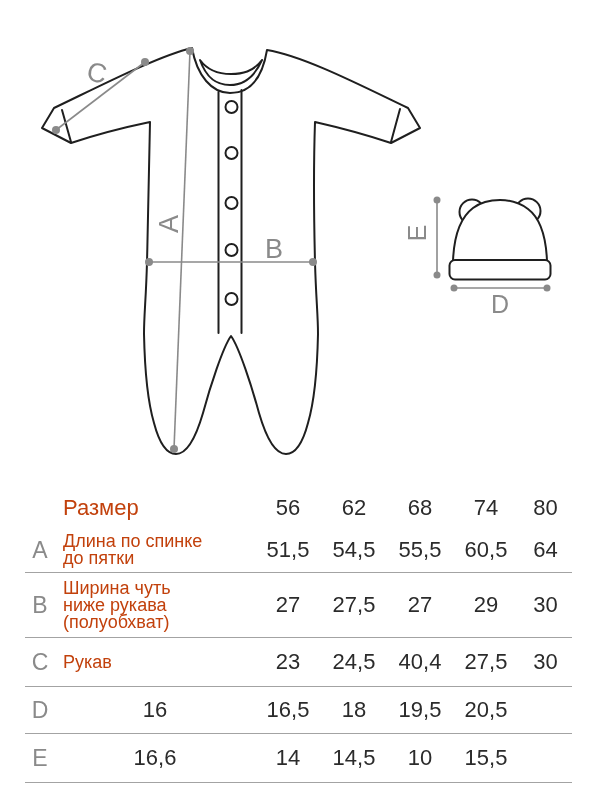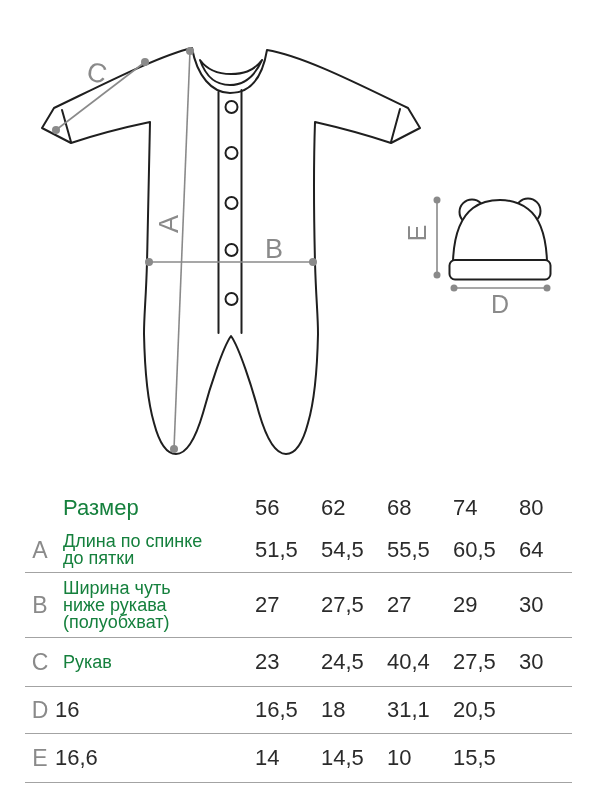--- a/index.html
+++ b/index.html
@@ -21,26 +21,26 @@
   .r-hdr{height:40px;}
   .r-a{height:44px;}
   .r-b{height:64px;}
   .r-c{height:48px;}
   .r-d{height:46px;}
   .r-e{height:48px;}
   .cell-letter{
     text-align:center;font-size:23px;color:#8a8a8a;line-height:1;
   }
   .cell-label{
-    padding-left:8px;font-size:18px;line-height:17px;color:#15803d;
+    padding-left:8px;font-size:18px;line-height:17px;color:#c2410c;
     white-space:pre-line;
   }
   .cell-label.hdr{font-size:22px;line-height:22px;}
   .cell-val{
-    text-align:left;font-size:22px;color:#2b2b2b;line-height:1;
+    text-align:center;font-size:22px;color:#2b2b2b;line-height:1;
   }
 </style>
 </head>
 <body>
 
 <div class="canvas">
 
   <svg class="diagram-svg" width="600" height="480" viewBox="0 0 600 480">
 
     <g fill="#ffffff" stroke="#1f1f1f" stroke-width="2" stroke-linejoin="round" stroke-linecap="round">
@@ -171,21 +171,21 @@
       <div class="cell-val">40,4</div>
       <div class="cell-val">27,5</div>
       <div class="cell-val">30</div>
     </div>
 
     <div class="t-row data r-d">
       <div class="cell-letter">D</div>
       <div class="cell-val">16</div>
       <div class="cell-val">16,5</div>
       <div class="cell-val">18</div>
-      <div class="cell-val">31,1</div>
+      <div class="cell-val">19,5</div>
       <div class="cell-val">20,5</div>
     </div>
 
     <div class="t-row data r-e">
       <div class="cell-letter">E</div>
       <div class="cell-val">16,6</div>
       <div class="cell-val">14</div>
       <div class="cell-val">14,5</div>
       <div class="cell-val">10</div>
       <div class="cell-val">15,5</div>

